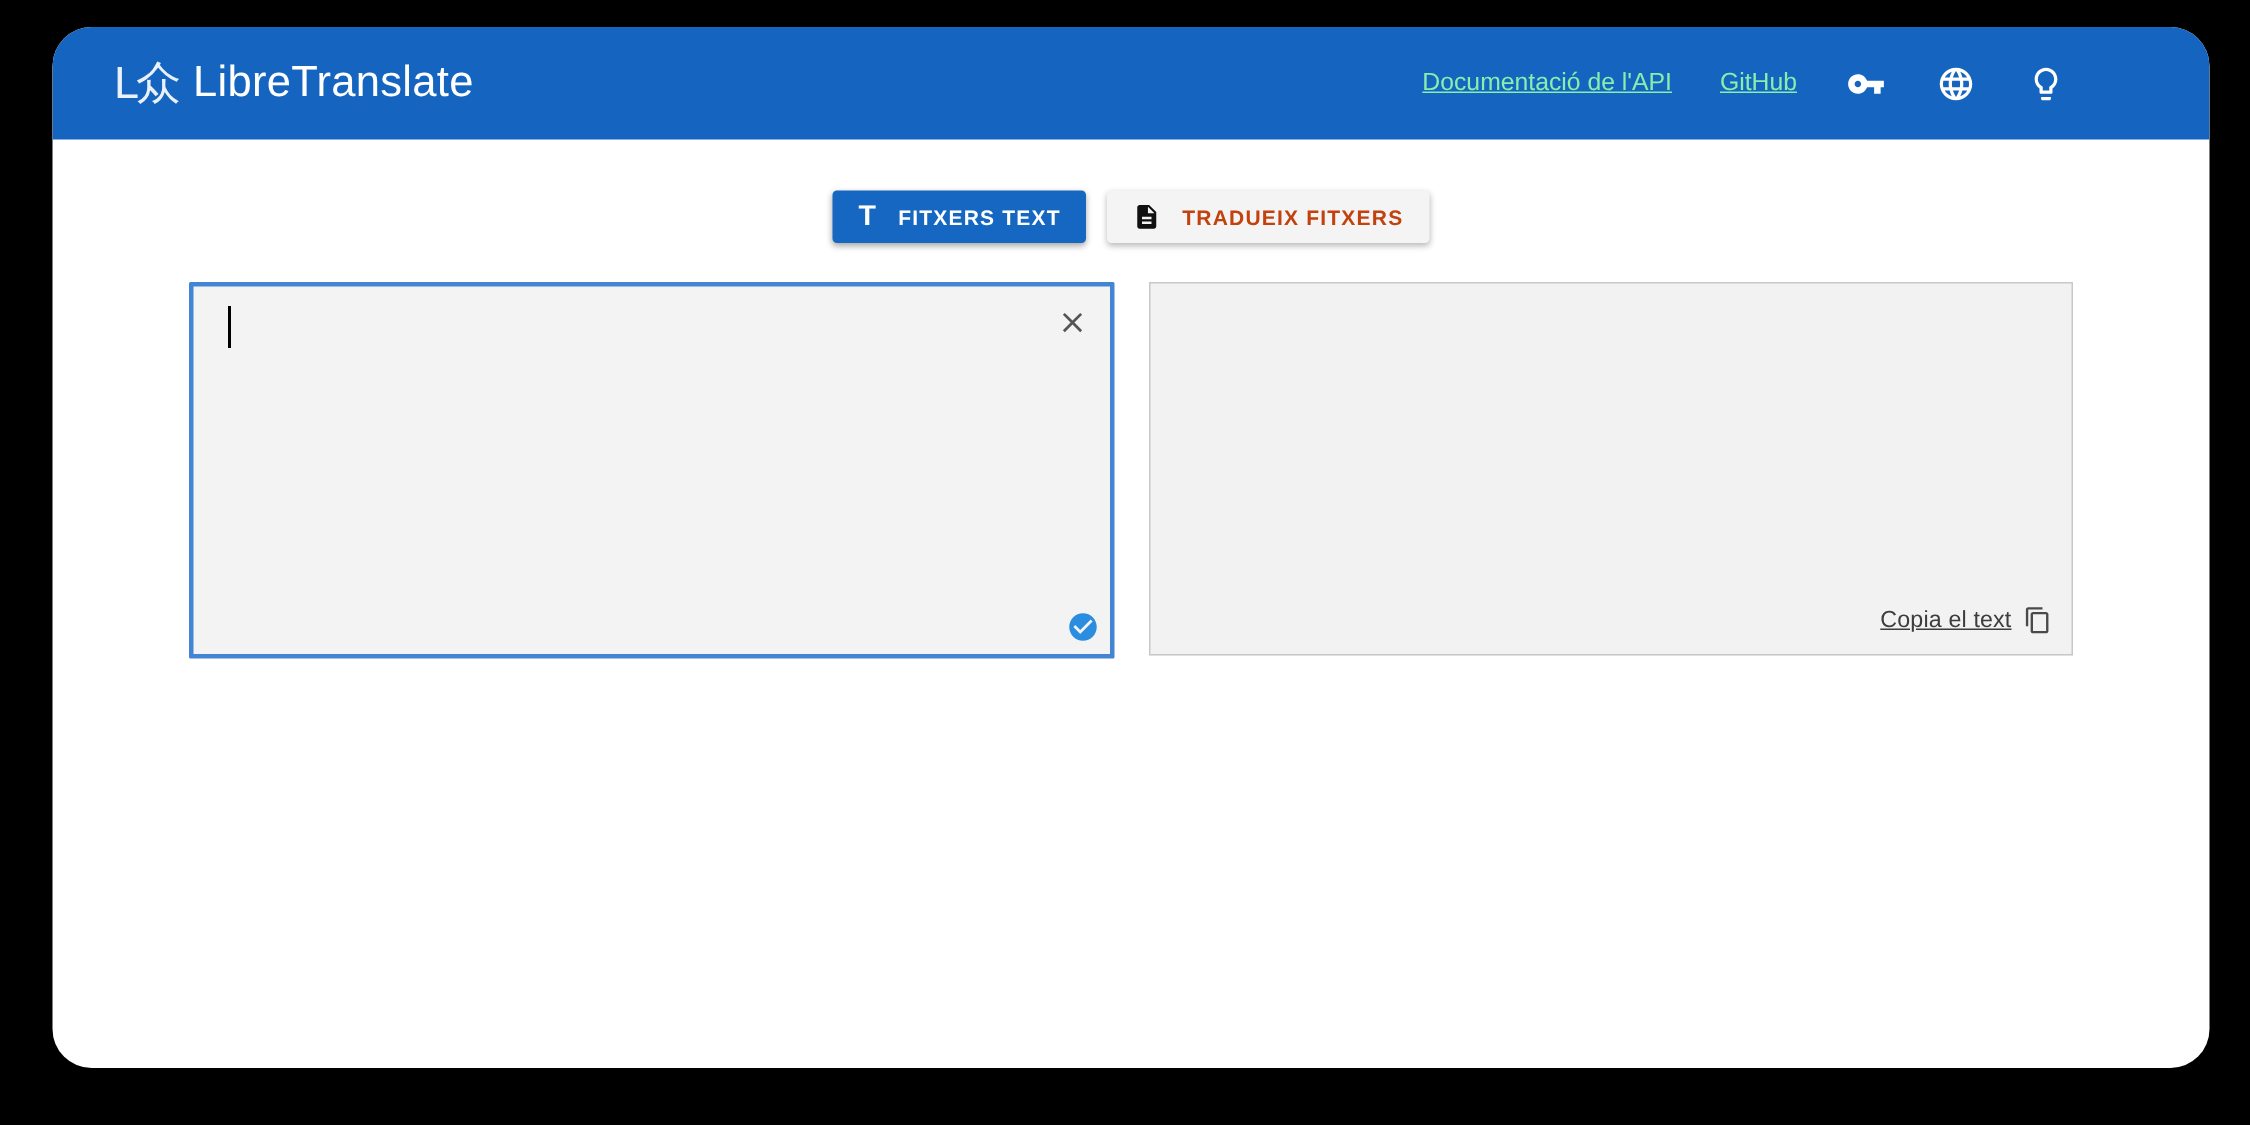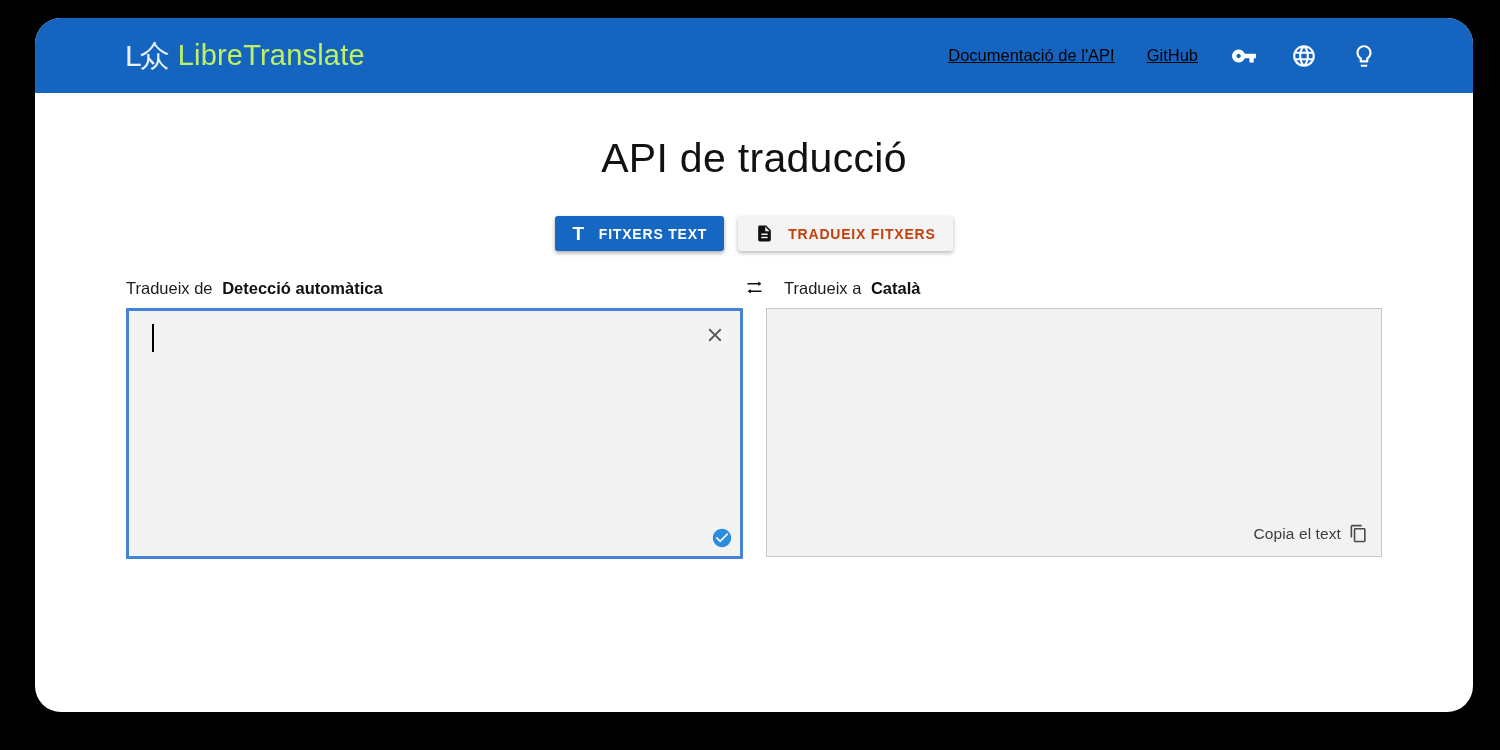--- a/index.html
+++ b/index.html
@@ -14,41 +14,41 @@
     border-radius: 26px;
     overflow: hidden;
   }
 
   
   .header {
     height: 75px;
     background: #1565c0;
     display: flex;
     align-items: center;
-    padding: 0 95px 0 90px;
+    padding: 0 95px 0 41px;
     color: #fff;
   }
   .brand { display: flex; align-items: center; gap: 10px; }
   .logo-glyph {
     font-size: 30px;
     font-weight: 400;
     color: #eaf1fb;
     letter-spacing: -2px;
     line-height: 1;
   }
   .brand-name {
     font-size: 29px;
     font-weight: 400;
-    color: #bef264;
+    color: #ffffff;
     letter-spacing: 0.2px;
   }
   .header-spacer { flex: 1; }
   .nav { display: flex; align-items: center; gap: 32px; }
   .nav a {
-    color: #000000;
+    color: #86efac;
     font-size: 16.5px;
     text-decoration: underline;
     cursor: pointer;
   }
   .nav .icon-btn {
     display: flex; align-items: center; justify-content: center;
     width: 28px; height: 28px; cursor: pointer;
   }
   .nav .icon-btn svg { width: 26px; height: 26px; fill: #fff; }
 
@@ -170,21 +170,21 @@
     background: #f2f2f2;
   }
   .copy-row {
     position: absolute;
     right: 13px; bottom: 13px;
     display: flex;
     align-items: center;
     gap: 8px;
     cursor: pointer;
   }
-  .copy-label { font-size: 15.5px; color: #3d3d3d; letter-spacing: 0.1px; }
+  .copy-label { font-size: 15.5px; color: #3d3d3d; letter-spacing: 0.1px; text-decoration: underline; }
   .copy-row svg { width: 19px; height: 19px; fill: #4a4a4a; }
 </style>
 </head>
 <body>
 
 <div class="window">
 
   <div class="header">
     <div class="brand">
       <span class="logo-glyph">L众</span>
@@ -205,53 +205,36 @@
           </svg>
       </span>
       <span class="icon-btn">
         <svg viewBox="0 0 24 24">
             <path d="M9 21c0 .55.45 1 1 1h4c.55 0 1-.45 1-1v-1H9v1zm3-19C8.14 2 5 5.14 5 9c0 2.38 1.19 4.47 3 5.74V17c0 .55.45 1 1 1h6c.55 0 1-.45 1-1v-2.26c1.81-1.27 3-3.36 3-5.74 0-3.86-3.14-7-7-7zm2.85 11.1l-.85.6V16h-4v-2.3l-.85-.6C7.8 12.16 7 10.63 7 9c0-2.76 2.24-5 5-5s5 2.24 5 5c0 1.63-.8 3.16-2.15 4.1z"></path>
           </svg>
       </span>
     </nav>
   </div>
 
-  <h1 class="page-title">API de traducció</h1>
 
   <div class="tabs">
     <button class="tab tab-active">
       <span class="t-glyph">T</span>
       <span>FITXERS TEXT</span>
     </button>
     <button class="tab tab-inactive">
       <svg viewBox="0 0 24 24">
           <path d="M14 2H6c-1.1 0-1.99.9-1.99 2L4 20c0 1.1.89 2 1.99 2H18c1.1 0 2-.9 2-2V8l-6-6zm2 16H8v-2h8v2zm0-4H8v-2h8v2zm-3-5V3.5L18.5 9H13z"></path>
         </svg>
       <span>TRADUEIX FITXERS</span>
     </button>
   </div>
 
   <div class="translator">
 
-    <div class="label-row">
-      <div class="label-left">
-        <span>Tradueix de</span>
-        <span class="lang-bold">Detecció automàtica</span>
-      </div>
-      <div class="swap-cell">
-        <svg viewBox="0 0 24 24">
-          <path d="M4 7.2h12.2V5.6L20 8.1l-3.8 2.5V9H4z" transform="translate(0,-1.6)" fill="#111"></path>
-          <path d="M20 15.2H7.8v-1.6L4 16.1l3.8 2.5V17H20z" transform="translate(0,-1.0)" fill="#111"></path>
-        </svg>
-      </div>
-      <div class="label-right">
-        <span>Tradueix a</span>
-        <span class="lang-bold">Català</span>
-      </div>
-    </div>
 
     <div class="boxes-row">
 
       <div class="src-box">
         <textarea class="src-textarea" spellcheck="false" style=""></textarea>
         <div class="caret"></div>
         <span class="clear-btn">
           <svg viewBox="0 0 24 24">
               <path d="M19 6.41 17.59 5 12 10.59 6.41 5 5 6.41 10.59 12 5 17.59 6.41 19 12 13.41 17.59 19 19 17.59 13.41 12z"></path>
             </svg>

